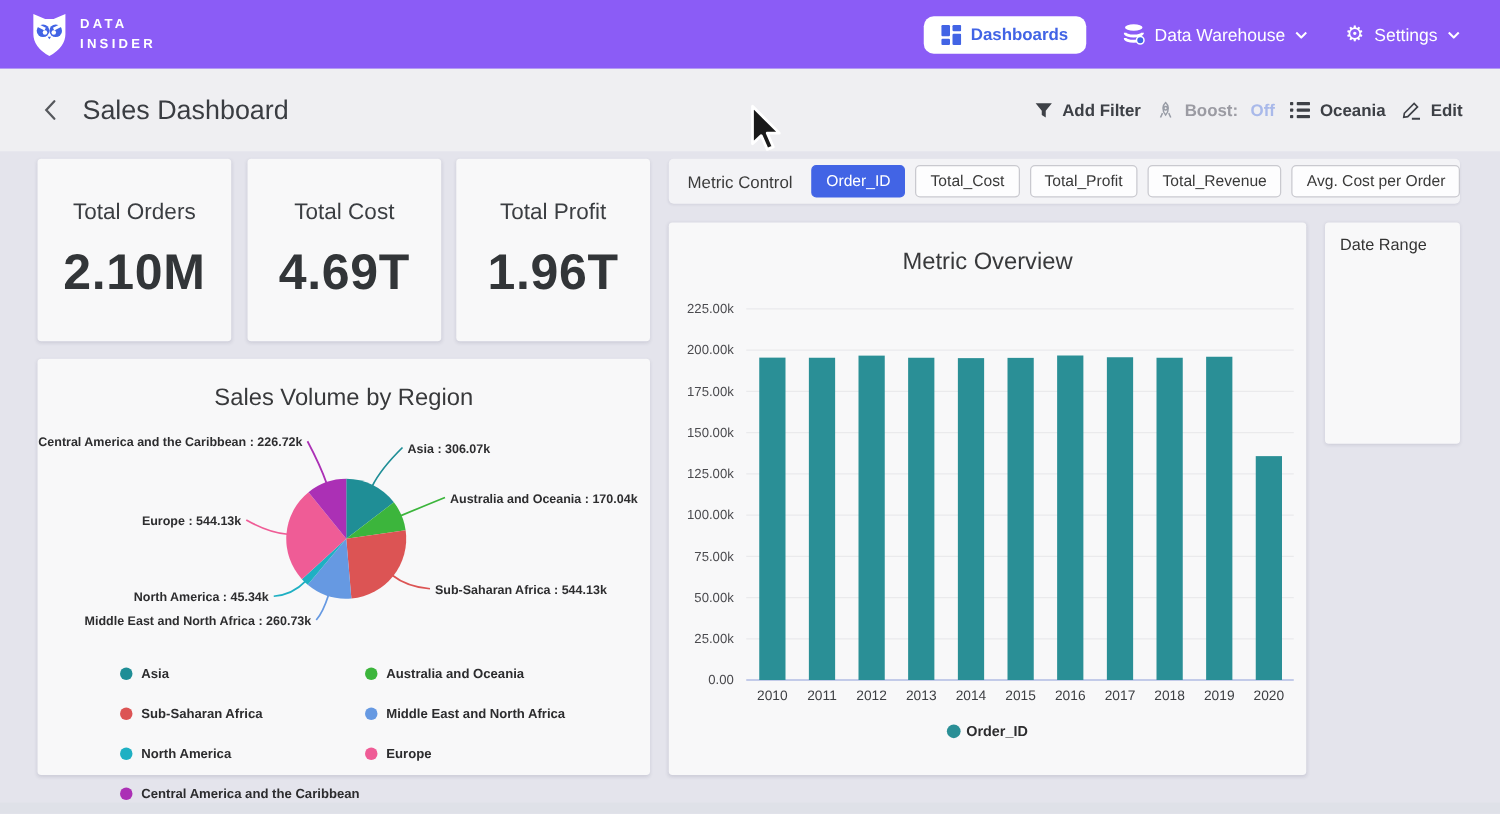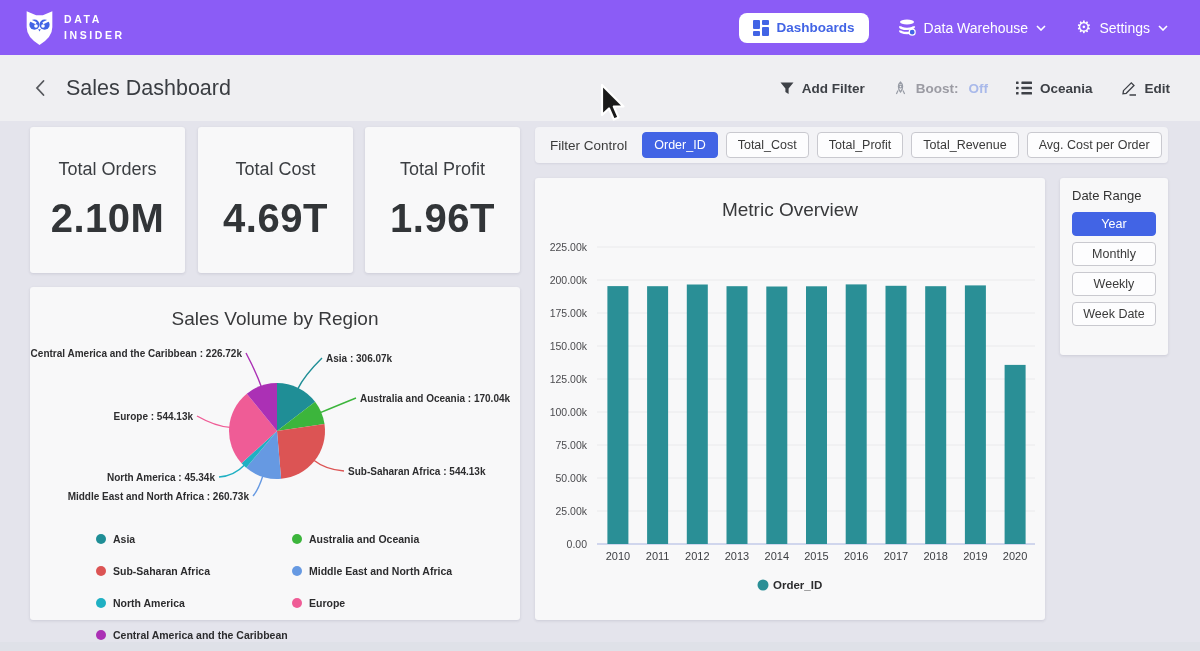--- a/index.html
+++ b/index.html
@@ -19,21 +19,21 @@
               font-family:inherit; font-weight:bold; font-size:13.5px; cursor:pointer; }
   .nav-item { color:#fff; display:flex; align-items:center; gap:8px; font-size:14px; font-weight:500; cursor:pointer; }
   .gear-glyph { font-size:17px; line-height:1; }
 
   
   .topstrip { position:absolute; top:55px; left:0; width:100%; height:66px; background:#efeff2; }
   .toolbar { position:absolute; top:55px; left:0; width:100%; height:66px;
              display:flex; align-items:center; padding:0 30px; }
   .back-btn { background:none; border:none; cursor:pointer; padding:4px; display:flex; }
   .page-title { font-size:21.5px; font-weight:400; color:#3a3d42; margin-left:16px; }
-  .toolbar-actions { margin-left:auto; display:flex; gap:28px; align-items:center;
+  .toolbar-actions { margin-left:auto; display:flex; gap:12px; align-items:center;
                      font-size:13.5px; font-weight:600; color:#3d4046; }
   .t-action { display:flex; gap:8px; align-items:center; cursor:pointer; background:none; border:none;
               font-family:inherit; font-size:13.5px; font-weight:600; color:#3d4046; }
   .boost-label { color:#9b9ba3; }
   .boost-value { color:#a9b9ea; margin-left:2px; }
 
   
   .panel, .kpi { background:#f8f8f9; border-radius:3px; box-shadow:0 1px 3px rgba(60,60,90,.14); }
   .kpi { position:absolute; top:127px; width:155px; height:146px;
          display:flex; flex-direction:column; align-items:center; justify-content:center; gap:16px; }
@@ -179,21 +179,21 @@
         <div class="kpi-label">Total Cost</div>
         <div class="kpi-value">4.69T</div>
       </div>
       <div class="kpi" style="left: 365px;">
         <div class="kpi-label">Total Profit</div>
         <div class="kpi-value">1.96T</div>
       </div>
     </div>
 
   <div class="metric-control">
-    <span class="mc-label">Filter Control</span>
+    <span class="mc-label">Metric Control</span>
     <div id="chips" style="display:flex;gap:8px;">
         <button class="chip selected">Order_ID</button>
         <button class="chip">Total_Cost</button>
         <button class="chip">Total_Profit</button>
         <button class="chip">Total_Revenue</button>
         <button class="chip">Avg. Cost per Order</button>
       </div>
   </div>
 
   <section class="panel pie-panel">
@@ -298,26 +298,20 @@
         <text x="440.4" y="334" text-anchor="middle" font-size="11" fill="#3c3e42">2019</text>
         <rect x="469.6" y="138.9" width="21" height="179.1" fill="#2a8f96"></rect>
         <text x="480.1" y="334" text-anchor="middle" font-size="11" fill="#3c3e42">2020</text>
         <circle cx="228" cy="359" r="5.5" fill="#2a8f96"></circle>
         <text x="238" y="363" font-size="11.5" font-weight="bold" fill="#2c2c2e">Order_ID</text>
       </svg>
   </section>
 
   <aside class="panel date-panel">
     <div class="date-label">Date Range</div>
-    <div id="date-options">
-        <button class="date-btn selected">Year</button>
-        <button class="date-btn">Monthly</button>
-        <button class="date-btn">Weekly</button>
-        <button class="date-btn">Week Date</button>
-      </div>
   </aside>
 
   <div class="footer-strip"></div>
 
   <svg class="cursor" width="28" height="42" viewBox="0 0 28 42">
     <path d="M2,2 L2,32 L9,25.5 L13.8,36.5 L18.6,34.5 L13.8,23.5 L23.5,23.5 Z" fill="#1a1a1a" stroke="#ffffff" stroke-width="2.2" stroke-linejoin="round"></path>
   </svg>
 
 </div>
 

